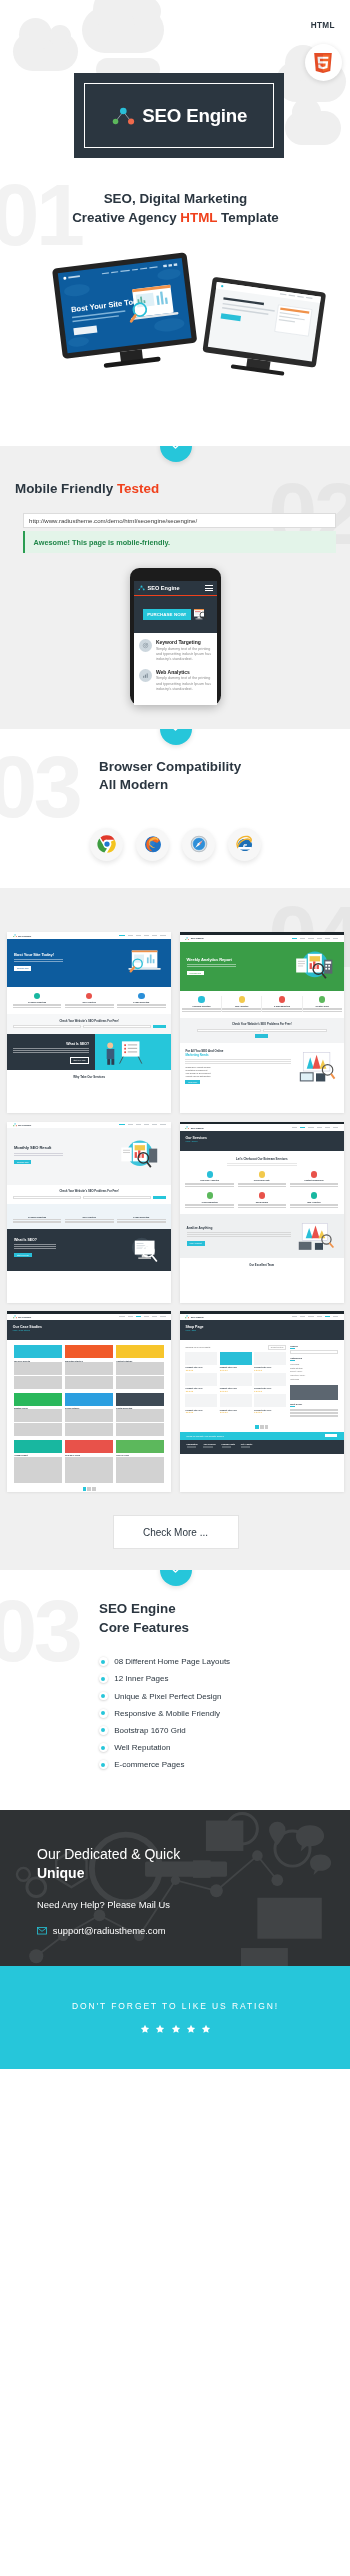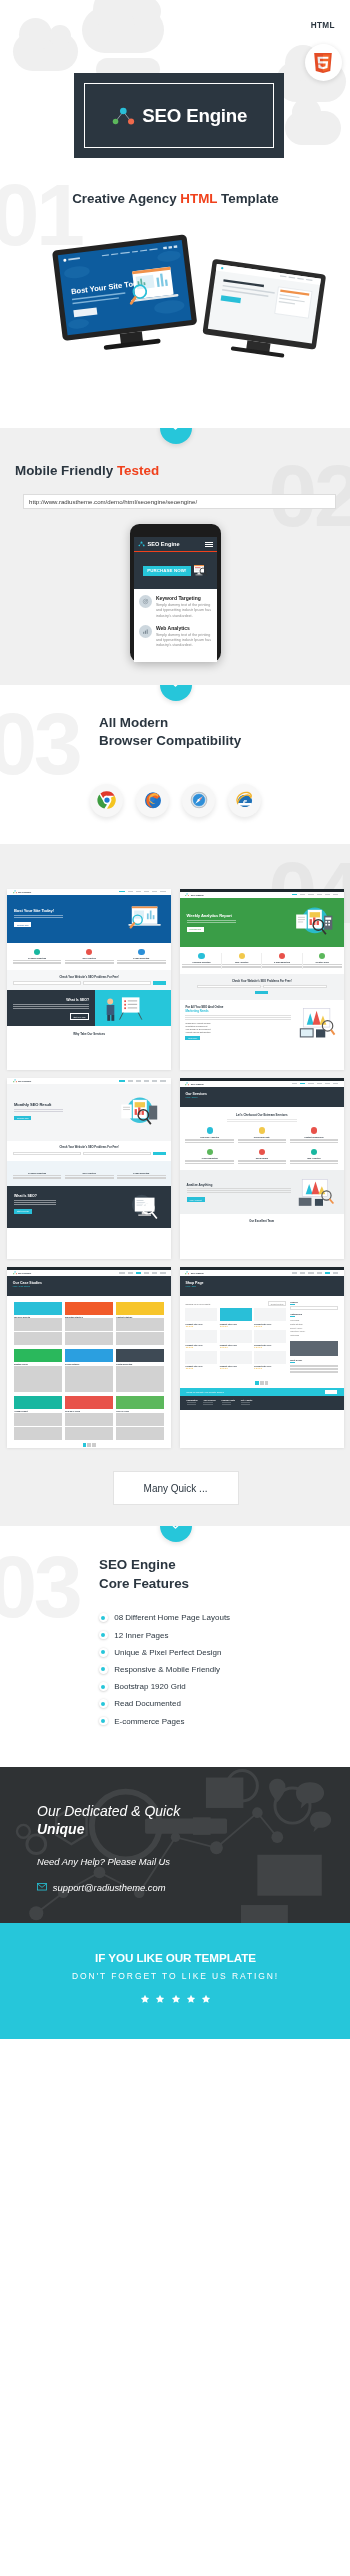--- a/index.html
+++ b/index.html
@@ -196,21 +196,21 @@
   }
   .dot-i { width: 4.1px; height: 4.1px; border-radius: 50%; background: #26c6da; }
   .feat-tx { font-size: 8px; color: #2b3640; }
 
   
   .support {
     background: #2f3234; color: #fff; padding: 35px 0 30px;
     position: relative; overflow: hidden;
   }
   .sup-bg { position: absolute; inset: 0; opacity: .085; }
-  .sup-inner { position: relative; z-index: 3; padding-left: 37px; font-style: italic; }
+  .sup-inner { position: relative; z-index: 3; padding-left: 37px; }
   .sup-h1 { font-size: 14px; font-weight: 300; line-height: 1.3; }
   .sup-h1 b { font-weight: bold; }
   .sup-sub { font-size: 9.4px; margin-top: 17.5px; font-weight: 300; }
   .sup-mail { display: flex; align-items: center; gap: 5.8px; margin-top: 15px; }
   .sup-mail svg { width: 10px; height: 7.6px; }
   .sup-mail span { font-size: 9.4px; font-weight: 300; }
 
   
   .footer { background: #26c6da; color: #fff; text-align: center; padding: 28px 0 35px; }
   .f1 { font-size: 11.7px; font-weight: bold; letter-spacing: -0.1px; }
@@ -297,20 +297,21 @@
         </svg>
         <span class="logo-text">SEO Engine</span>
       </div>
     </div>
   </section>
 
   <section class="sec sec-white s01">
     <div class="bignum bignum-l num-on-white">01</div>
     <div class="head-wrap">
       <div class="sec-head">
+        <div>SEO, Digital Marketing</div>
         <div>
           <span>Creative Agency </span><span class="accent-red">HTML</span><span> Template</span>
         </div>
       </div>
     </div>
 
     <div class="monitors">
       <svg viewBox="0 0 600 300" width="351" height="175">
 
         <g transform="rotate(8 430 150)">
@@ -396,20 +397,21 @@
           <path d="M6 9l6 6 6-6" fill="none" stroke="#fff" stroke-width="2.6" stroke-linecap="round" stroke-linejoin="round"></path>
         </svg>
     </div>
     <div class="bignum bignum-r num-on-grey">02</div>
 
     <div class="sec-head s02-head">
       <div><span>Mobile Friendly </span><span class="accent-red">Tested</span></div>
     </div>
 
     <div class="urlbar">http://www.radiustheme.com/demo/html/seoengine/seoengine/</div>
+    <div class="alert-ok">Awesome! This page is mobile-friendly.</div>
 
     <div class="phone-wrap">
       <div class="phone">
         <div class="phone-screen">
           <div class="ph-nav">
             <div class="ph-logo">
               <svg width="7" height="5.8" viewBox="0 0 44 36">
                 <line x1="22" y1="10" x2="8" y2="28" stroke="#29bfd8" stroke-width="2.4"></line>
                 <line x1="22" y1="10" x2="36" y2="28" stroke="#29bfd8" stroke-width="2.4"></line>
                 <circle cx="22" cy="9" r="6" fill="#29bfd8"></circle>
@@ -472,22 +474,22 @@
   </section>
 
   <section class="sec sec-white s03">
     <div class="chev" style="top:-16px;">
       <svg viewBox="0 0 24 24">
           <path d="M6 9l6 6 6-6" fill="none" stroke="#fff" stroke-width="2.6" stroke-linecap="round" stroke-linejoin="round"></path>
         </svg>
     </div>
     <div class="bignum bignum-l num-on-white">03</div>
     <div class="sec-head s03-head">
+      <div>Browser Compatibility</div>
       <div>All Modern</div>
-      <div>Browser Compatibility</div>
     </div>
 
     <div class="browsers">
       <div class="br">
         <svg viewBox="0 0 48 48">
           <circle cx="24" cy="24" r="21" fill="#fff"></circle>
           <path d="M24 3a21 21 0 0 1 18.2 10.5H24a10.5 10.5 0 0 0-9.2 5.4L8.3 8.1A20.9 20.9 0 0 1 24 3z" fill="#e0392b"></path>
           <path d="M5.8 10.6l9.1 15.7A10.5 10.5 0 0 0 24 34.5l-6.3 10.1A21 21 0 0 1 5.8 10.6z" fill="#3d9c40"></path>
           <path d="M42.2 13.5A21 21 0 0 1 24 45l9.1-15.8a10.5 10.5 0 0 0 0-10.5z" fill="#f4c41f"></path>
           <circle cx="24" cy="24" r="8.4" fill="#fff"></circle>
@@ -1246,21 +1248,21 @@
             <div class="mm-fcol">
                 <b>Get A Quote</b>
                 <i></i>
                 <i></i>
               </div>
           </div>
         </div>
       </div>
     </div>
 
-    <div class="many-more">Many Quick ...</div>
+    <div class="many-more">Check More ...</div>
   </section>
 
   <section class="sec sec-white s05">
     <div class="chev" style="top:-16px;">
       <svg viewBox="0 0 24 24">
           <path d="M6 9l6 6 6-6" fill="none" stroke="#fff" stroke-width="2.6" stroke-linecap="round" stroke-linejoin="round"></path>
         </svg>
     </div>
     <div class="bignum bignum-l num-on-white">03</div>
     <div class="sec-head s05-head">
@@ -1289,27 +1291,27 @@
       <div class="feat-li">
           <span class="dot-o">
             <span class="dot-i"></span>
           </span>
           <span class="feat-tx">Responsive &amp; Mobile Friendly</span>
         </div>
       <div class="feat-li">
           <span class="dot-o">
             <span class="dot-i"></span>
           </span>
-          <span class="feat-tx">Bootstrap 1920 Grid</span>
+          <span class="feat-tx">Bootstrap 1670 Grid</span>
         </div>
       <div class="feat-li">
           <span class="dot-o">
             <span class="dot-i"></span>
           </span>
-          <span class="feat-tx">Read Documented</span>
+          <span class="feat-tx">Well Reputation</span>
         </div>
       <div class="feat-li">
           <span class="dot-o">
             <span class="dot-i"></span>
           </span>
           <span class="feat-tx">E-commerce Pages</span>
         </div>
     </div>
   </section>
 
@@ -1353,21 +1355,20 @@
         <svg viewBox="0 0 20 15">
           <rect x="1" y="1" width="18" height="13" fill="none" stroke="#26c6da" stroke-width="1.6"></rect>
           <path d="M1.5 2L10 8.6 18.5 2" fill="none" stroke="#26c6da" stroke-width="1.6"></path>
         </svg>
         <span>support@radiustheme.com</span>
       </div>
     </div>
   </section>
 
   <footer class="footer">
-    <div class="f1">IF YOU LIKE OUR TEMPLATE</div>
     <div class="f2">DON'T FORGET TO LIKE US RATIGN!</div>
     <div class="stars">
       <svg viewBox="0 0 24 24">
           <path d="M12 2l3 6.6 7 .8-5.2 4.8 1.4 7L12 17.7 5.8 21.2l1.4-7L2 9.4l7-.8z" fill="#fff"></path>
         </svg>
       <svg viewBox="0 0 24 24">
           <path d="M12 2l3 6.6 7 .8-5.2 4.8 1.4 7L12 17.7 5.8 21.2l1.4-7L2 9.4l7-.8z" fill="#fff"></path>
         </svg>
       <svg viewBox="0 0 24 24">
           <path d="M12 2l3 6.6 7 .8-5.2 4.8 1.4 7L12 17.7 5.8 21.2l1.4-7L2 9.4l7-.8z" fill="#fff"></path>

